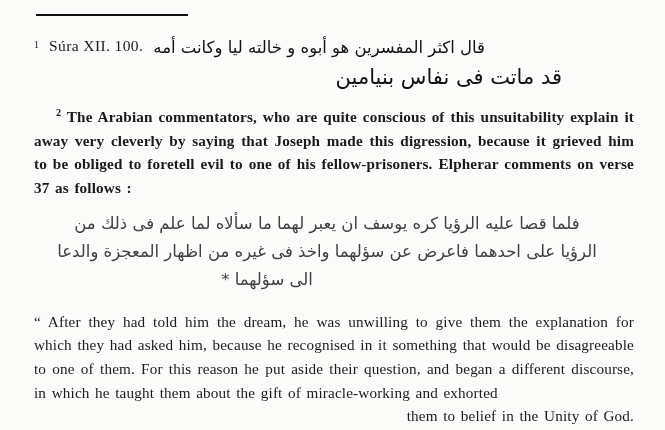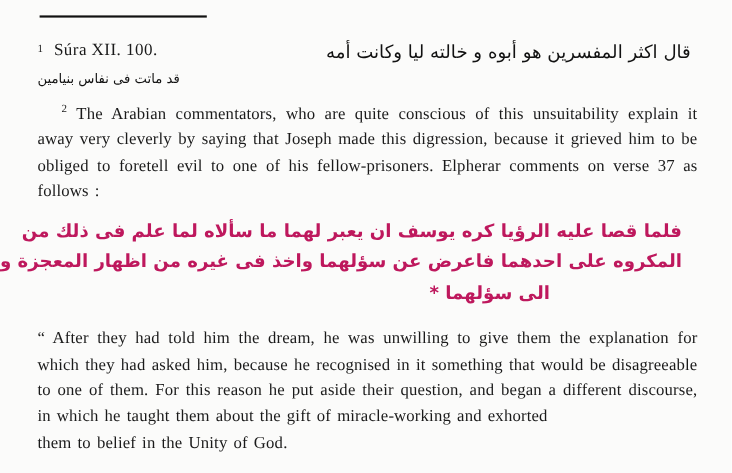--- a/index.html
+++ b/index.html
@@ -59,78 +59,78 @@
     font-family: "DejaVu Sans", sans-serif;
     direction: rtl;
     unicode-bidi: bidi-override;
     text-align: right;
     font-size: 16.5px;
     line-height: 1.5;
     color: #111;
   }
   .arabic-block-1 {
     flex: 1;
-    text-align: right;
+    text-align: left;
     padding-right: 6px;
   }
   .arabic-line2 {
-    text-align: left;
+    text-align: right;
     padding-right: 72px;
     margin-top: 1px;
-    font-size: 12px;
+    font-size: 21px;
   }
   .para {
     font-size: 15.2px;
     line-height: 1.55;
     text-align: justify;
     text-justify: inter-word;
     margin: 9px 0 0 0;
     letter-spacing: 0.15px;
     word-spacing: 1.6px;
+    font-weight: bold;
   }
   .para.first-para {
     margin-top: 12px;
   }
   .para .indent {
     display: inline-block;
     width: 22px;
   }
   .sup {
     font-size: 10px;
     vertical-align: super;
     line-height: 0;
   }
   .arabic-quote {
     margin: 10px 0 0 0;
     padding: 0 14px 0 0;
     font-family: "DejaVu Sans", sans-serif;
     direction: rtl;
     unicode-bidi: bidi-override;
-    text-align: right;
+    text-align: center;
     font-size: 16.5px;
     line-height: 1.72;
-    color: #be185d;
-    font-weight: bold;
+    color: #404040;
   }
   .arabic-quote div {
     white-space: nowrap;
   }
   .q-line-3 {
     padding-right: 120px;
   }
   .translation {
     font-size: 15.2px;
     line-height: 1.55;
     text-align: justify;
     word-spacing: 1.6px;
     letter-spacing: 0.15px;
   }
   .translation .last-line {
     display: block;
-    text-align: left;
+    text-align: right;
   }
 </style>
 </head>
 <body>
 
 <div class="page">
 
   <div class="rule"></div>
 
   <div class="content">
@@ -140,20 +140,20 @@
       <span class="fn-ref">Súra XII. 100.</span>
       <span class="arabic arabic-block-1">قال اكثر المفسرين هو أبوه و خالته ليا وكانت أمه</span>
     </div>
 
     <div class="arabic arabic-line2">قد ماتت فى نفاس بنيامين</div>
 
     <p class="para first-para"><span class="indent"></span><span class="sup">2</span> <span>The Arabian commentators, who are quite conscious of this unsuitability explain it away very cleverly by saying that Joseph made this digression, because it grieved him to be obliged to foretell evil to one of his fellow-prisoners. Elpherar comments on verse 37 as follows :</span></p>
 
     <div class="arabic-quote">
       <div>فلما قصا عليه الرؤيا كره يوسف ان يعبر لهما ما سألاه لما علم فى ذلك من</div>
-      <div>المكروه على احدهما فاعرض عن سؤلهما واخذ فى غيره من اظهار المعجزة والدعا</div>
+      <div>الرؤيا على احدهما فاعرض عن سؤلهما واخذ فى غيره من اظهار المعجزة والدعا</div>
       <div class="q-line-3">الى سؤلهما *</div>
     </div>
 
     <p class="translation"><span class="indent"></span><span>“ After they had told him the dream, he was unwilling to give them the explanation for which they had asked him, because he recognised in it something that would be disagreeable to one of them.  For this reason he put aside their question, and began a different discourse, in which he taught them about the gift of miracle-working and exhorted</span> <span class="last-line">them to belief in the Unity of God.</span></p>
 
   </div>
 </div>
 
 </body></html>

